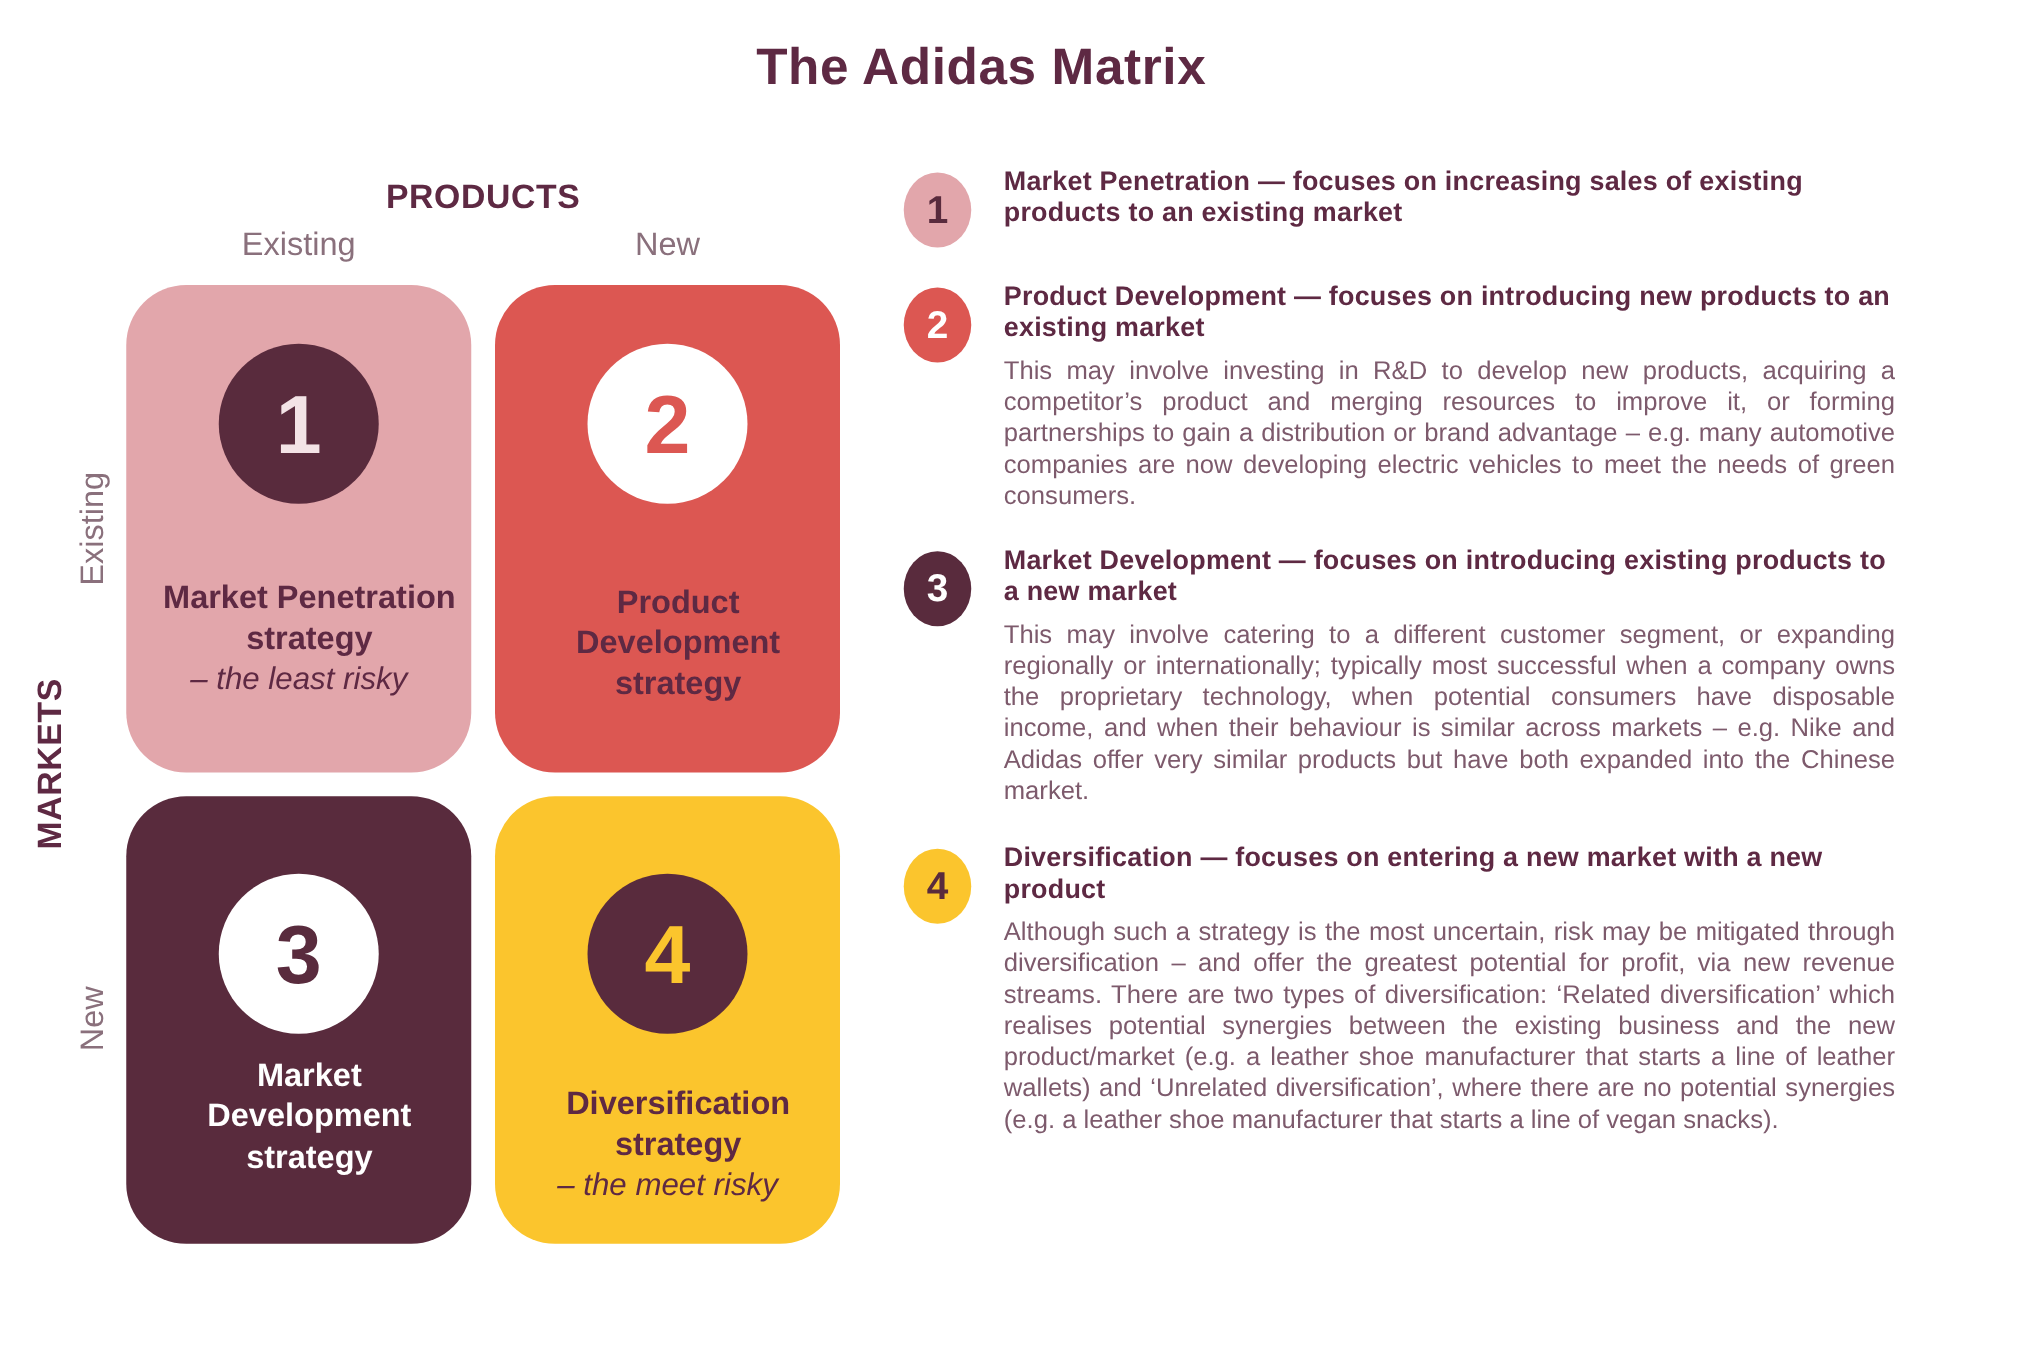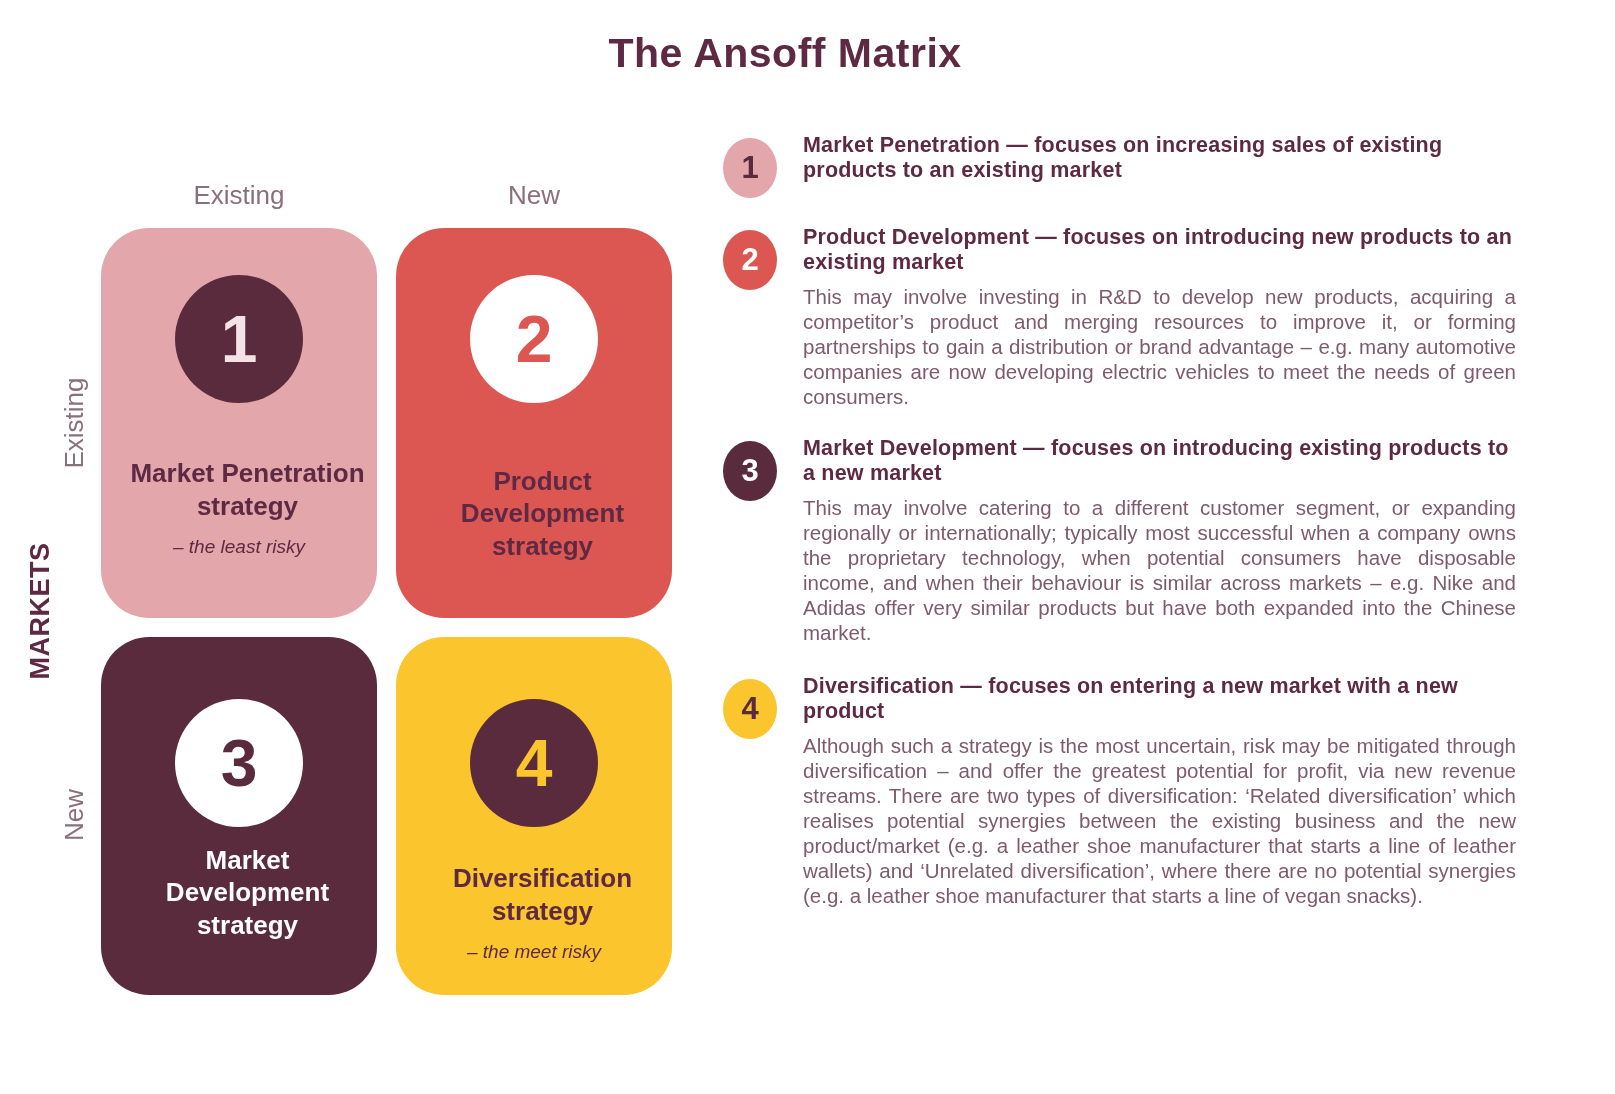--- a/index.html
+++ b/index.html
@@ -58,21 +58,21 @@
   .q1 .card-text { padding-bottom: 60px; }
   .q2 .card-text { padding-bottom: 56px; }
   .q3 .card-text { padding-bottom: 54px; }
   .q4 .card-text { padding-bottom: 32px; }
 
   .card-title {
     font-size: 26px; font-weight: bold; line-height: 1.25;
     white-space: pre-line; color: #5e2943; margin-left: 17px;
   }
   .q3 .card-title { color: #ffffff; }
-  .card-note { font-size: 19px; font-style: italic; color: #5e2943; margin-top: 14px; }
+  .card-note { font-size: 25px; font-style: italic; color: #5e2943; margin-top: 3px; }
 
   
   .legend { position: absolute; left: 723px; top: 133px; width: 793px; }
   .legend-item { display: flex; align-items: flex-start; }
   .legend-item.i1 { margin-bottom: 27px; }
   .legend-item.i2 { margin-bottom: 27px; }
   .legend-item.i3 { margin-bottom: 29px; }
 
   .badge-col { flex: 0 0 80px; padding-top: 5px; }
   .badge {
@@ -93,22 +93,23 @@
   .legend-body {
     font-size: 20.5px; color: #7d5a6c; line-height: 1.22;
     text-align: justify;
   }
 </style>
 </head>
 <body>
 
 <div class="canvas">
 
-  <div class="page-title">The Ansoff Matrix</div>
-
+  <div class="page-title">The Adidas Matrix</div>
+
+  <div class="products-title">PRODUCTS</div>
   <div class="col-label c1">Existing</div>
   <div class="col-label c2">New</div>
 
   <div class="vlabel" style="left:74px; top:423px;">Existing</div>
   <div class="vlabel markets" style="left:40px; top:611px;">MARKETS</div>
   <div class="vlabel" style="left:74px; top:815px;">New</div>
 
   <div class="card q1">
     <div class="bubble">
       <span>1</span>

